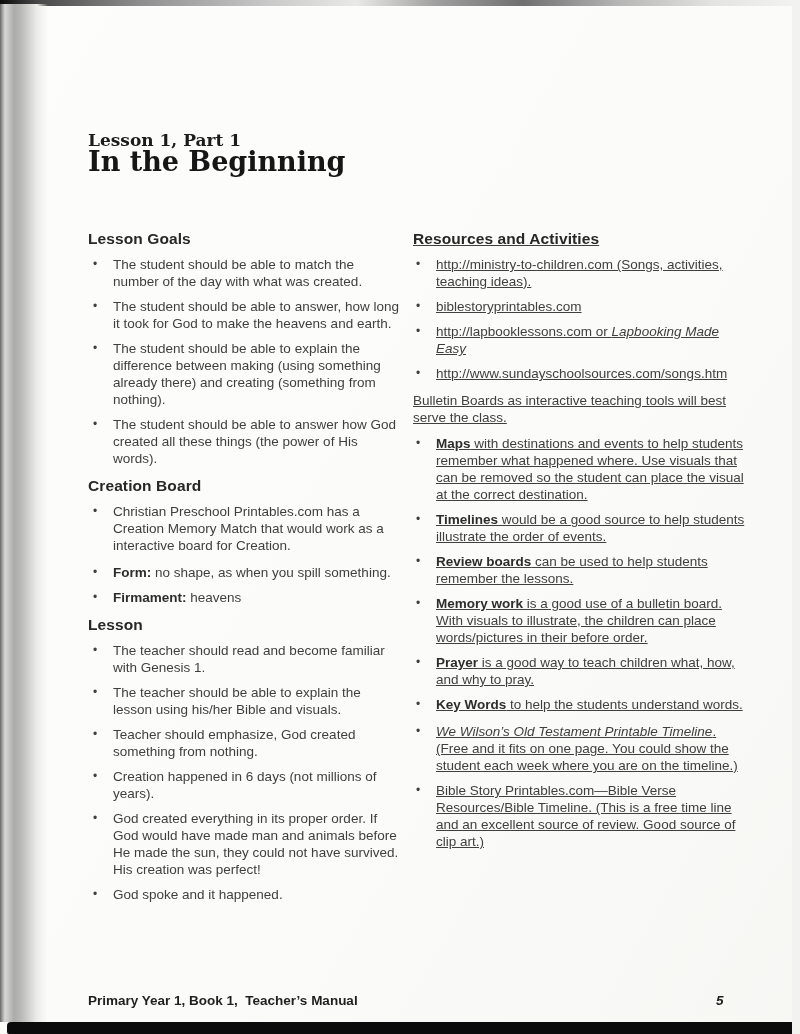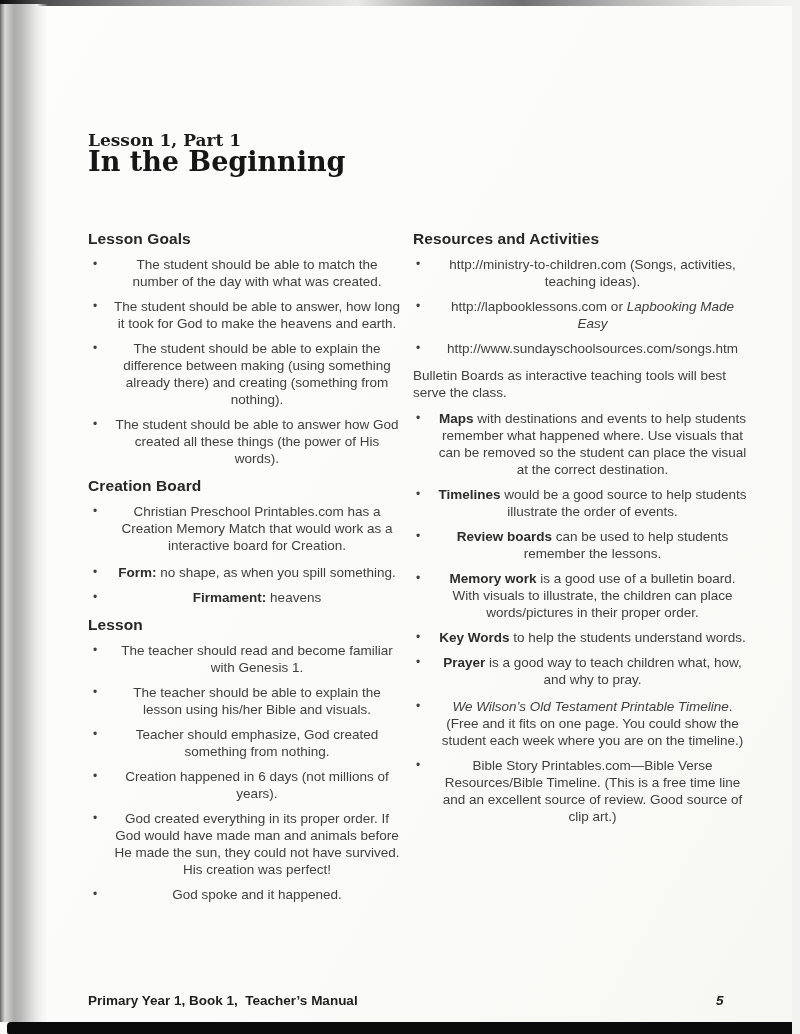--- a/index.html
+++ b/index.html
@@ -34,29 +34,29 @@
     font-family:"DejaVu Serif", serif; font-weight:700;
     font-size:17px; color:#1c1c1c;
   }
   .title {
     position:absolute; left:88px; width:658px; top:146px; text-align:left;
     font-family:"DejaVu Serif", serif; font-weight:700;
     font-size:27px; color:#161616;
   }
   .col { position:absolute; top:230px; font-size:13.5px; line-height:17px; }
   .col-left  { left:88px;  width:313px; }
-  .col-right { left:413px; width:336px; }
+  .col-right { left:413px; width:336px;text-decoration:underline; }
   .section { margin-bottom:10px; }
   h2 {
     font-size:15.5px; line-height:18px; font-weight:700;
     color:#272727; margin:0 0 8px 0; letter-spacing:.1px;
   }
   .intro { margin-bottom:9px; }
   ul { list-style:none; }
-  li { position:relative; padding-left:25px; margin-bottom:8px;text-align:center; }
+  li { position:relative; padding-left:25px; margin-bottom:8px; }
   .col-right li { padding-left:23px; }
   li::before {
     content:"•"; position:absolute; left:5px; top:0;
     font-size:12px; color:#3f3f3f;
   }
   .col-right li::before { left:3px; }
   .b { font-weight:700; color:#2d2d2d; }
   .i { font-style:italic; }
   .footer-book {
     position:absolute; left:88px; top:993px;
@@ -117,34 +117,35 @@
     </div>
 
   </div>
 
   <div class="col col-right">
 
     <div class="section">
       <h2>Resources and Activities</h2>
       <ul>
         <li><span>http://ministry-to-children.com (Songs, activities, teaching ideas).</span></li>
+        <li><span>biblestoryprintables.com</span></li>
         <li><span>http://lapbooklessons.com or </span><span class="i">Lapbooking Made Easy</span></li>
         <li><span>http://www.sundayschoolsources.com/songs.htm</span></li>
       </ul>
     </div>
 
     <div class="section">
       <p class="intro">Bulletin Boards as interactive teaching tools will best serve the class.</p>
       <ul>
         <li><span class="b">Maps</span><span> with destinations and events to help students remember what happened where. Use visuals that can be removed so the student can place the visual at the correct destination.</span></li>
         <li><span class="b">Timelines</span><span> would be a good source to help students illustrate the order of events.</span></li>
         <li><span class="b">Review boards</span><span> can be used to help students remember the lessons.</span></li>
-        <li><span class="b">Memory work</span><span> is a good use of a bulletin board. With visuals to illustrate, the children can place words/pictures in their proper order.</span></li>
+        <li><span class="b">Memory work</span><span> is a good use of a bulletin board. With visuals to illustrate, the children can place words/pictures in their before order.</span></li>
+        <li><span class="b">Prayer</span><span> is a good way to teach children what, how, and why to pray.</span></li>
         <li><span class="b">Key Words</span><span> to help the students understand words.</span></li>
-        <li><span class="b">Prayer</span><span> is a good way to teach children what, how, and why to pray.</span></li>
       </ul>
     </div>
 
     <div class="section">
       <ul>
         <li><span class="i">We Wilson’s Old Testament Printable Timeline</span><span>. (Free and it fits on one page. You could show the student each week where you are on the timeline.)</span></li>
         <li><span>Bible Story Printables.com—Bible Verse Resources/Bible Timeline. (This is a free time line and an excellent source of review. Good source of clip art.)</span></li>
       </ul>
     </div>
 

